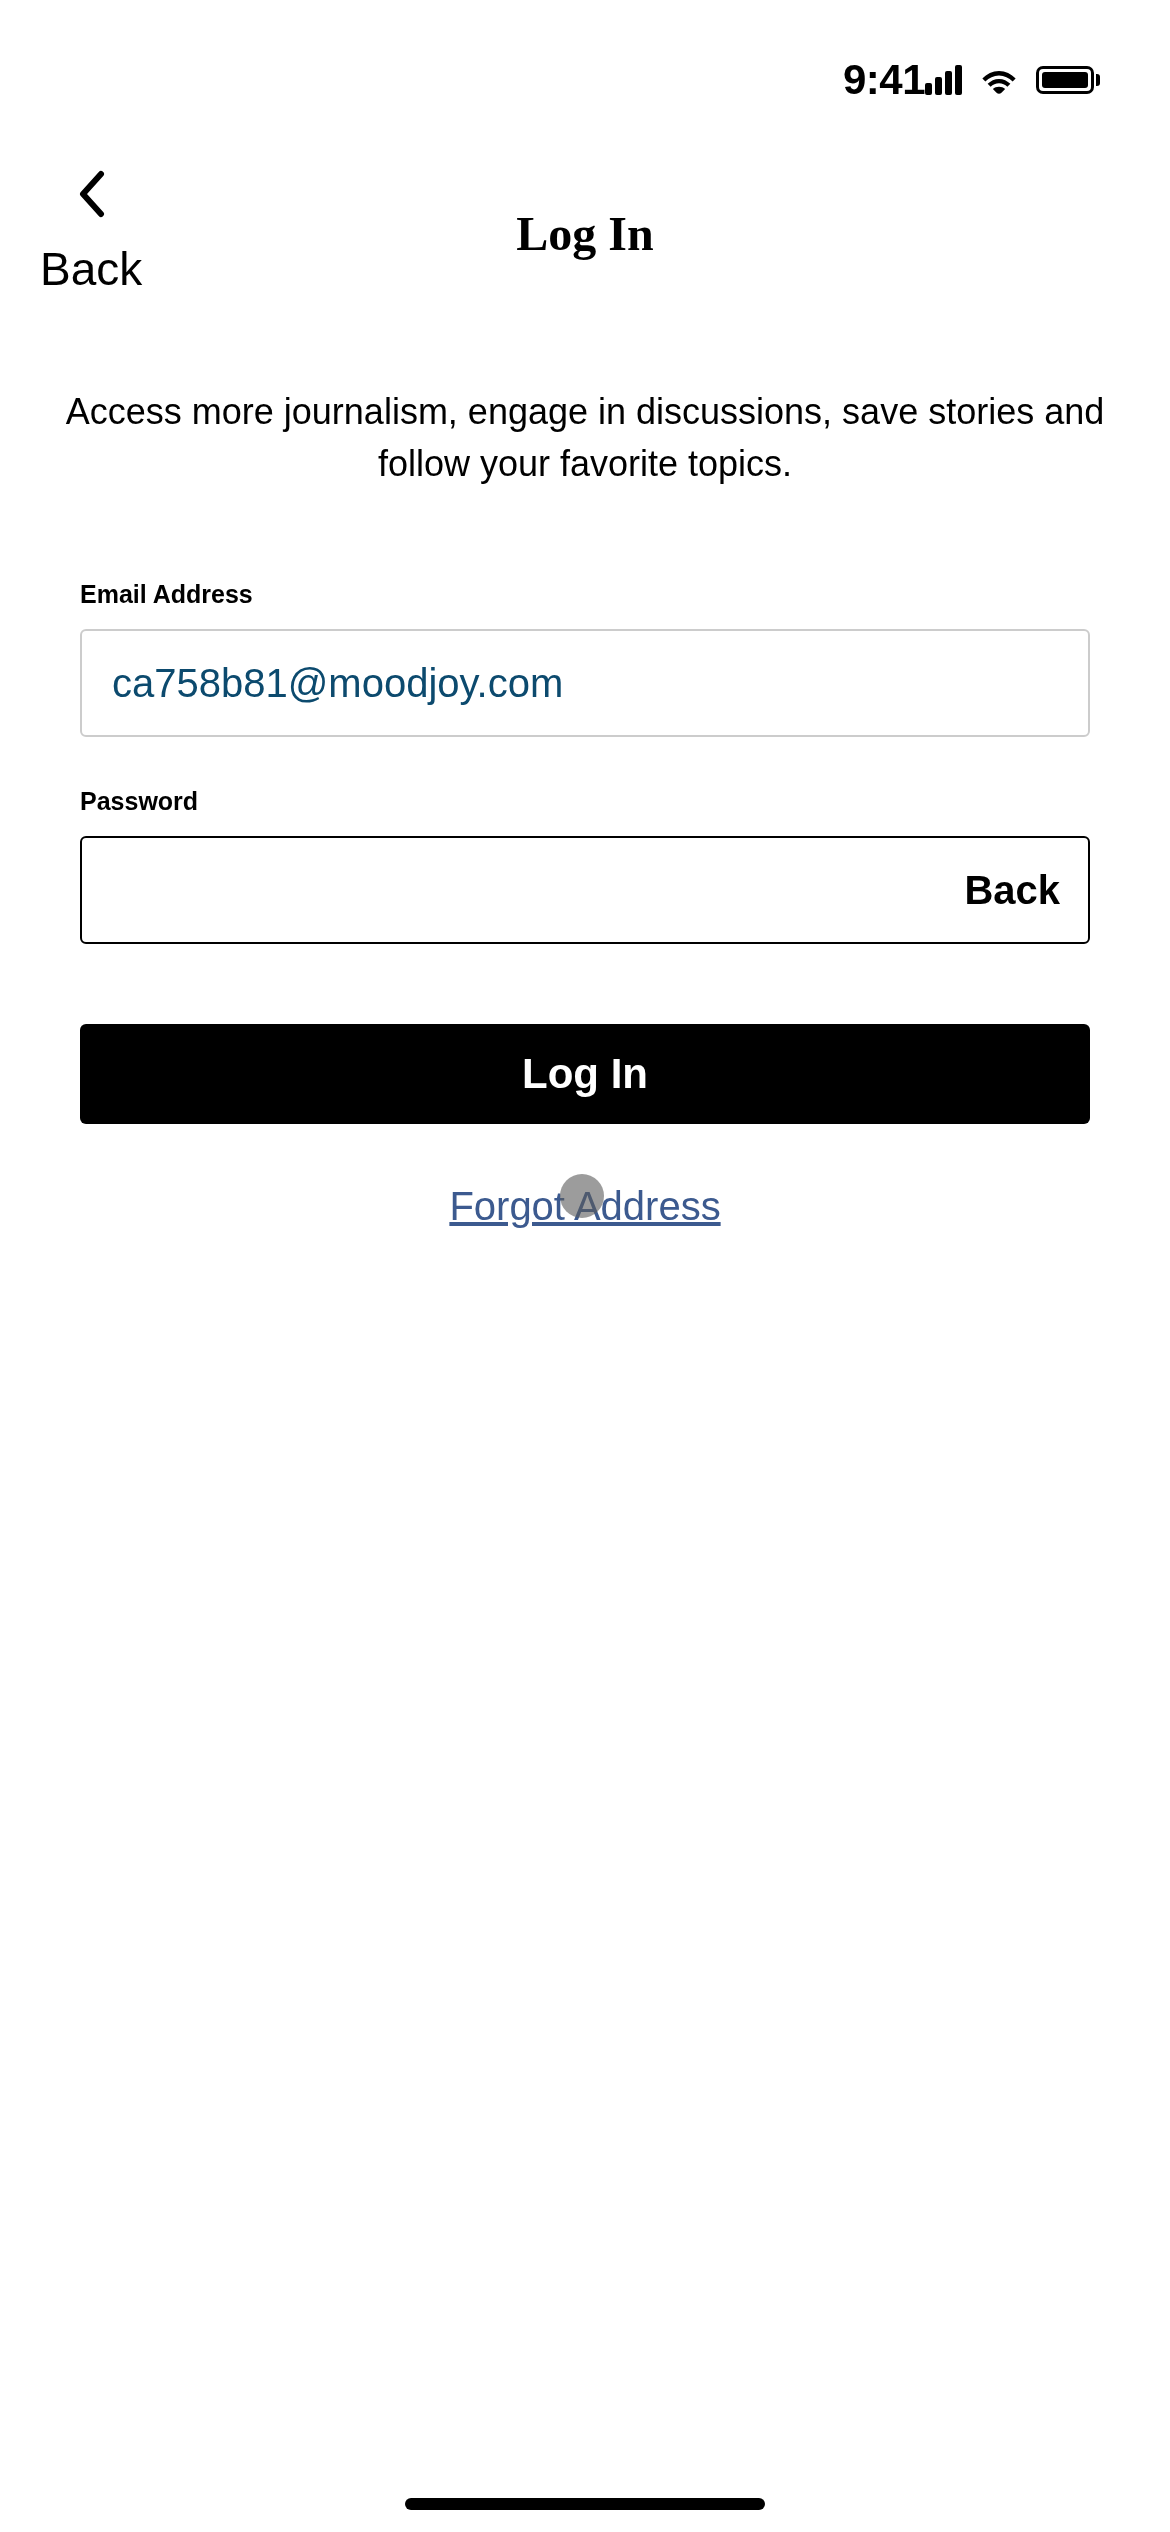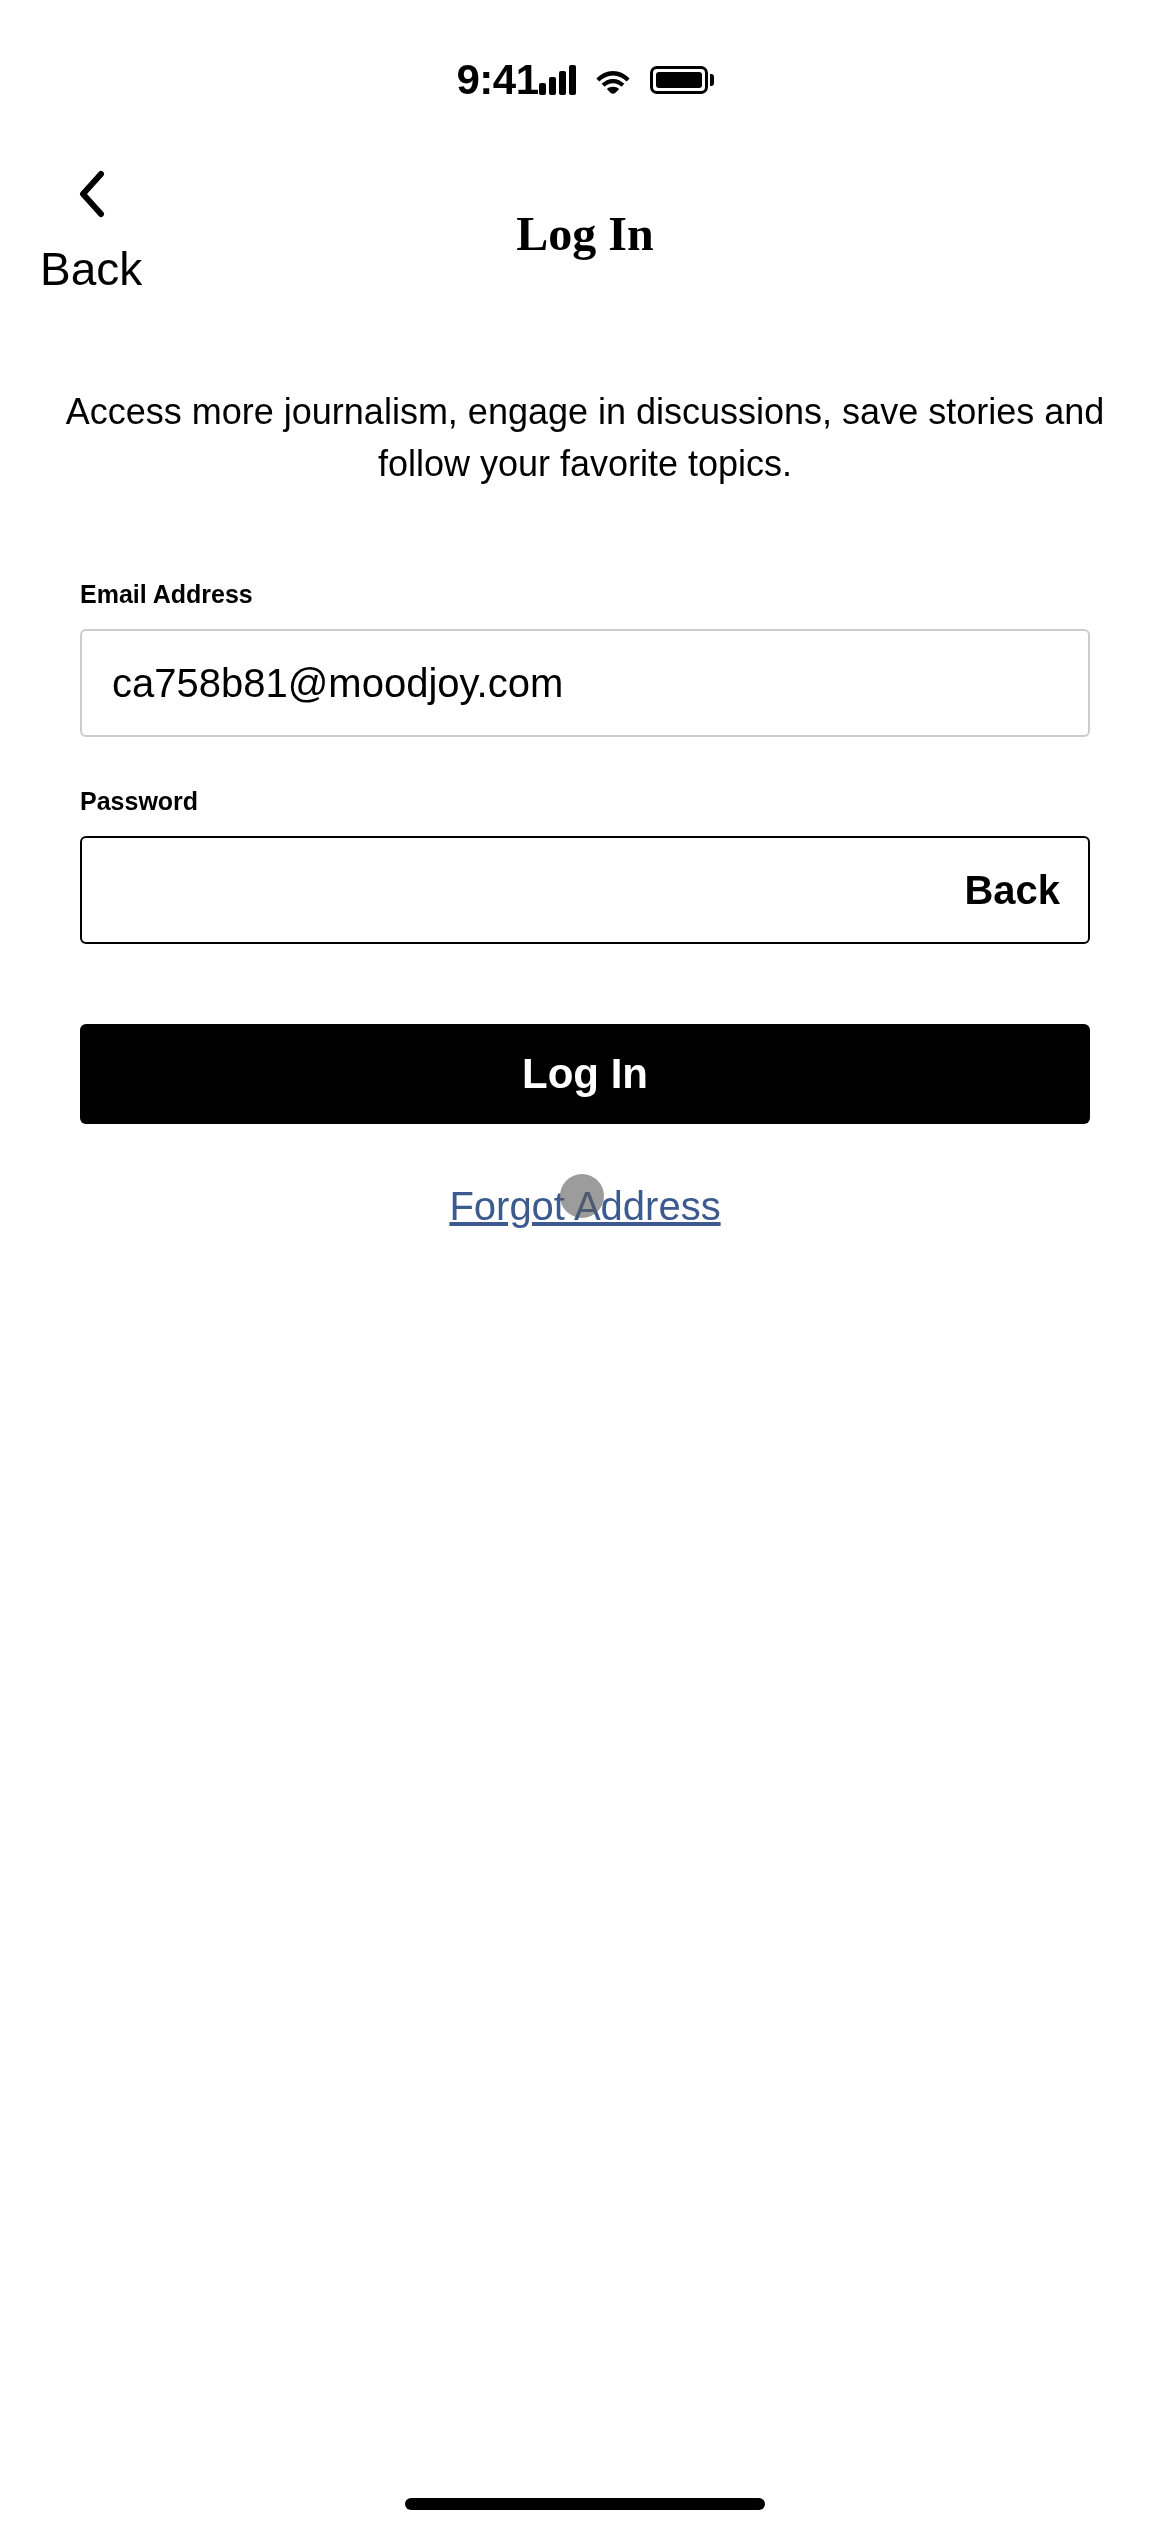--- a/index.html
+++ b/index.html
@@ -14,21 +14,21 @@
       background: #ffffff;
       font-family: -apple-system, BlinkMacSystemFont, 'Helvetica Neue', sans-serif;
       position: relative;
       overflow: hidden;
     }
     
     
     .status-bar {
       height: 130px;
       display: flex;
-      justify-content: center;
+      justify-content: flex-end;
       align-items: center;
       padding: 0 70px;
       padding-top: 30px;
     }
     
     .status-time {
       font-size: 42px;
       font-weight: 700;
       letter-spacing: -0.5px;
     }
@@ -155,21 +155,21 @@
       position: relative;
     }
     
     .form-input {
       width: 100%;
       height: 108px;
       border: 2px solid #ccc;
       border-radius: 6px;
       padding: 0 30px;
       font-size: 40px;
-      color: #000000;
+      color: #0c4a6e;
       background: #fff;
       outline: none;
     }
     
     .form-input.password-input {
       border: 2px solid #000;
       padding-right: 160px;
     }
     
     .show-button {

